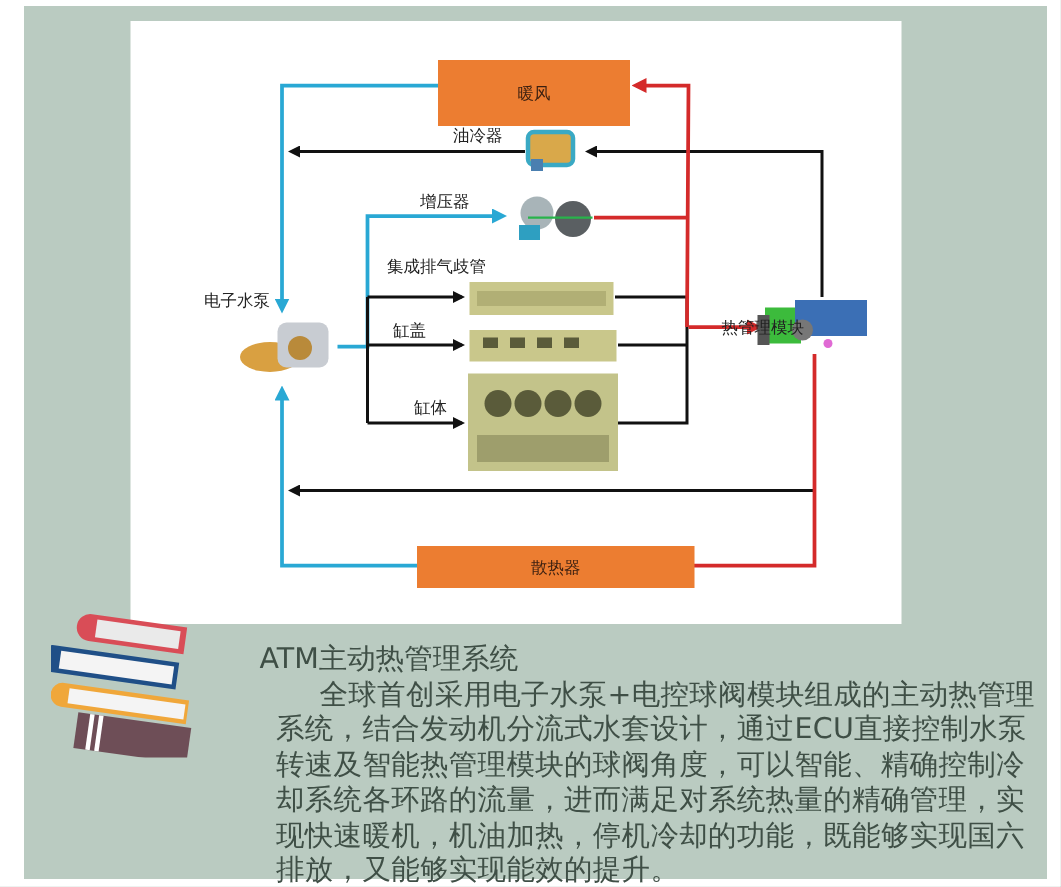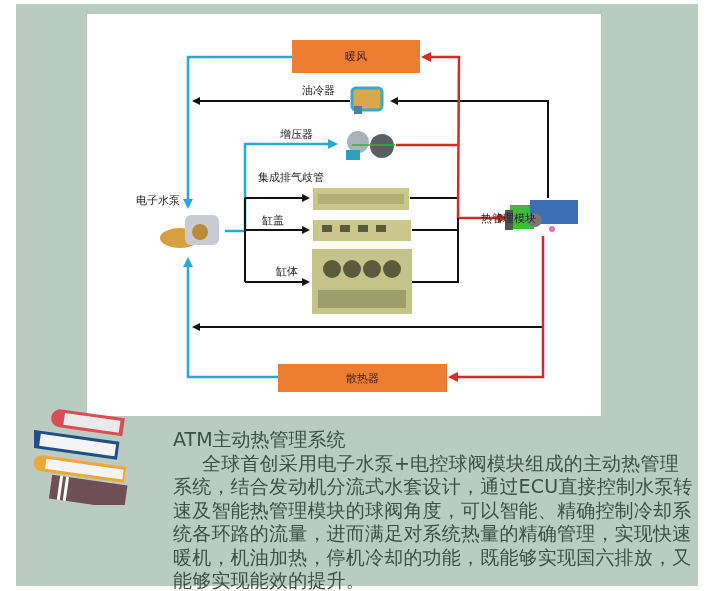--- a/index.html
+++ b/index.html
@@ -4,21 +4,21 @@
 <style>
   html, body { margin:0; padding:0; background:#ffffff; }
   body { width:707px; height:591px; position:relative; overflow:hidden; font-family:"DejaVu Sans", sans-serif; }
   .panel { position:absolute; left:16px; top:4px; width:682px; height:582px; background:#bacbc1; }
   .diagram { position:absolute; left:87px; top:14px; width:514px; height:402px; background:#ffffff; }
   svg.lines { position:absolute; left:0; top:0; width:707px; height:591px; }
   .obox { position:absolute; background:#ec7d31; color:#3a1f10; font-size:11px; display:flex; align-items:center; justify-content:center; }
   .lbl { position:absolute; font-size:11px; color:#222; white-space:nowrap; }
   .text { position:absolute; left:173px; top:428px; width:520px; color:#3f4f46; font-size:19px; line-height:23.5px; }
   .text .title { display:block; }
-  .text .para { display:block; text-indent:29px; letter-spacing:0.2px; }
+  .text .para { display:block; text-indent:29px; letter-spacing:0.2px;margin-left:11px; }
   .books { position:absolute; left:34px; top:395px; width:100px; height:110px; }
 </style>
 </head>
 <body>
 
 <div class="panel"></div>
 <div class="diagram"></div>
 
 <svg class="lines" viewBox="0 0 707 591">
   <defs>
@@ -91,22 +91,22 @@
   </g>
   <g>
     <rect x="510" y="205" width="24" height="24" fill="#3cbb3c"></rect>
     <rect x="530" y="200" width="48" height="24" fill="#3b6fb5"></rect>
     <circle cx="535" cy="220" r="7" fill="#777"></circle>
     <rect x="505" y="210" width="8" height="20" fill="#555"></rect>
     <circle cx="552" cy="229" r="3" fill="#e06ad4"></circle>
   </g>
 </svg>
 
-<div class="obox" style="left:292px;top:40px;width:128px;height:33px;">暖风</div>
-<div class="obox" style="left:278px;top:364px;width:169px;height:28px;">散热器</div>
+<div class="obox" style="left:292px;top:40px;width:128px;height:44px;">暖风</div>
+<div class="obox" style="left:278px;top:364px;width:185px;height:28px;">散热器</div>
 
 <div class="lbl" style="left:302px;top:83px;">油冷器</div>
 <div class="lbl" style="left:280px;top:127px;font-family:Liberation Serif, serif;">增压器</div>
 <div class="lbl" style="left:258px;top:170px;font-family:Liberation Mono, monospace;">集成排气歧管</div>
 <div class="lbl" style="left:262px;top:213px;">缸盖</div>
 <div class="lbl" style="left:276px;top:264px;">缸体</div>
 <div class="lbl" style="left:136px;top:193px;">电子水泵</div>
 <div class="lbl" style="left:481px;top:179px;margin-top:32px;">热管理模块</div>
 
 <svg class="books" viewBox="0 0 100 110">

